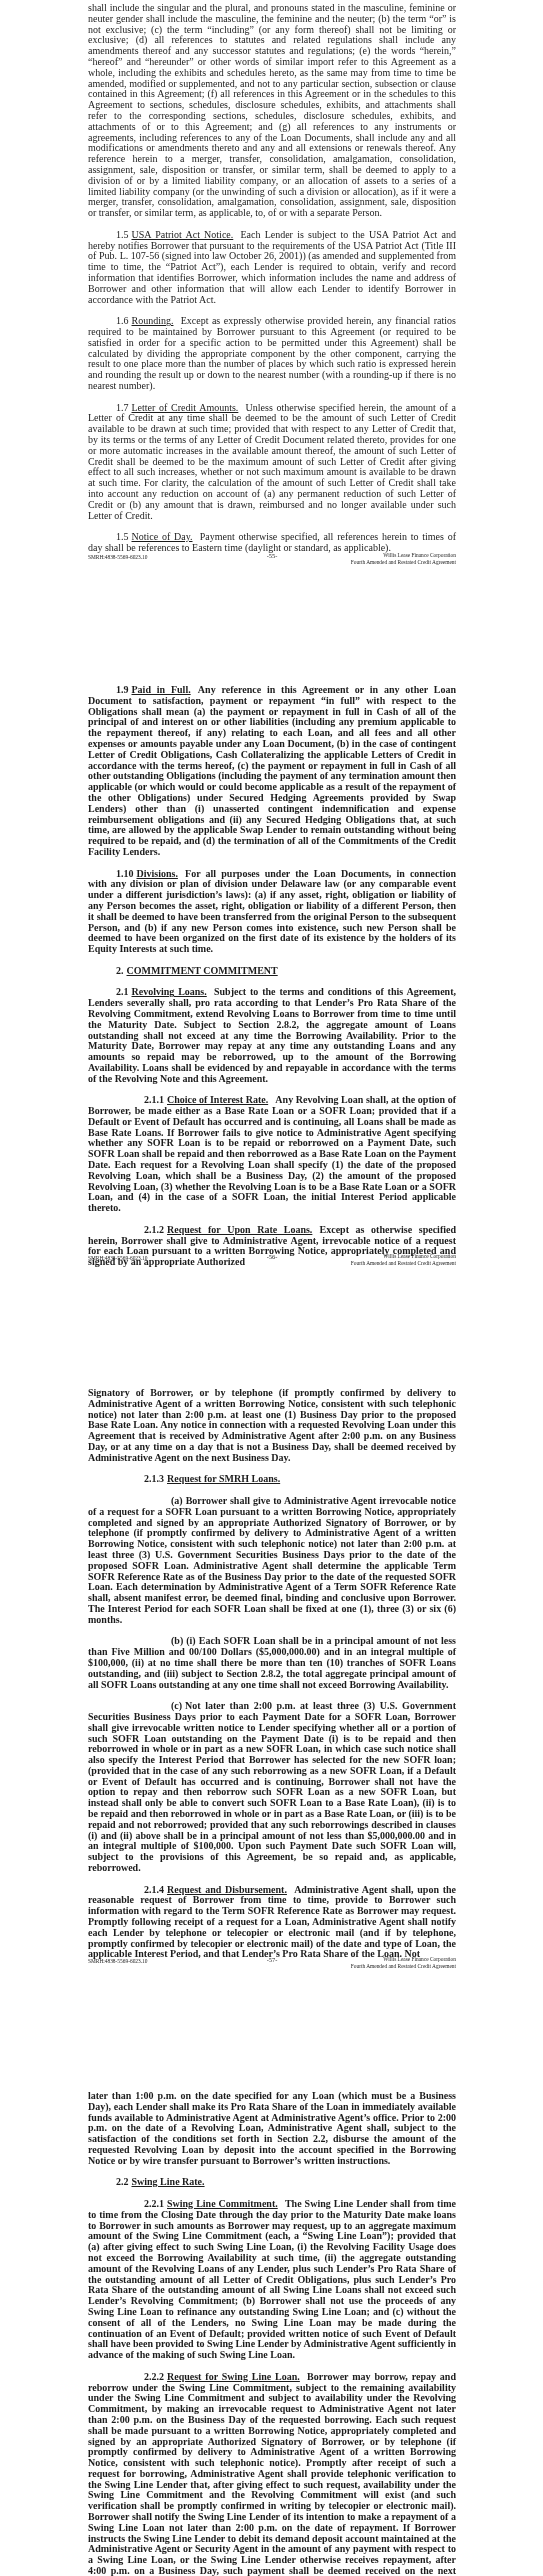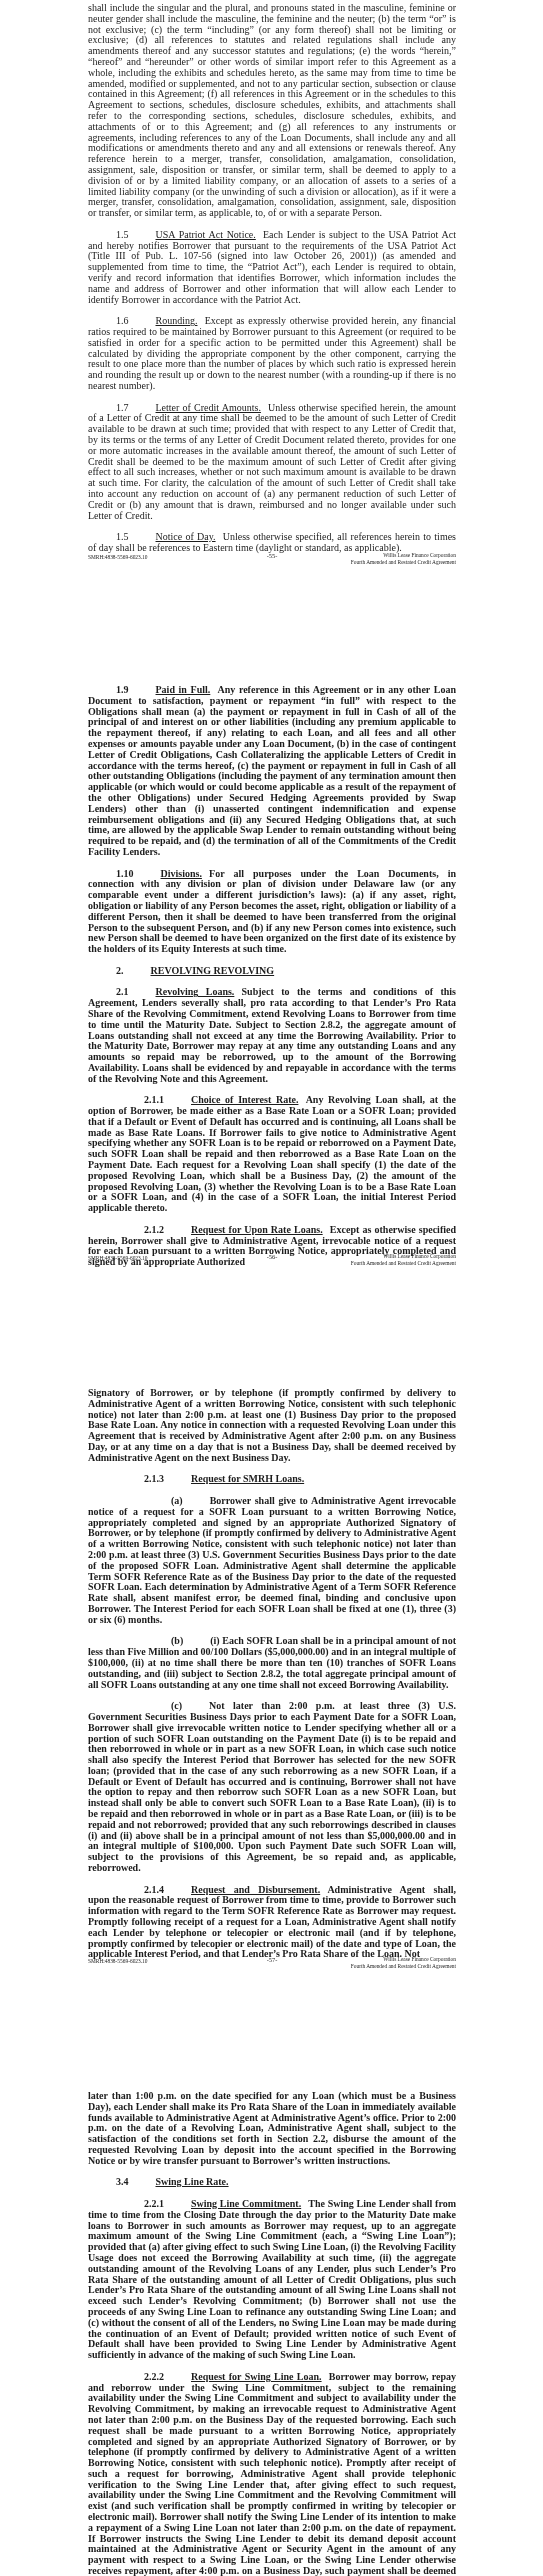--- a/index.html
+++ b/index.html
@@ -25,21 +25,21 @@
     line-height: 10.8px;
   }
   .page-partial .content { padding-top: 3.1px; }
   .page-full .content { padding-top: 98px; font-weight: bold; }
   .para { margin: 0 0 10.8px 0; }
   .cont { text-indent: 0; }
   .sec1 { text-indent: 28px; }
   .sec2 { text-indent: 56px; }
   .sec3 { text-indent: 83px; }
   .art  { text-indent: 28px; }
-  .num { margin-right: 27px; }
+  .num { margin-right: 3px; }
   .title { text-decoration: underline; margin-right: 7.2px; }
   .num:empty, .title:empty, .txt:empty { display: none; }
   .footer {
     position: absolute;
     left: 88px;
     right: 88px;
     height: 16.5px;
     font-size: 5.4px;
     color: #1c1c1c;
   }
@@ -59,34 +59,34 @@
 <body>
 
 <div class="doc">
 
   <div class="page page-partial">
     <div class="content">
       <p class="para cont"><span class="txt">shall include the singular and the plural, and pronouns stated in the masculine, feminine or neuter gender shall include the masculine, the feminine and the neuter; (b) the term “or” is not exclusive; (c) the term “including” (or any form thereof) shall not be limiting or exclusive; (d) all references to statutes and related regulations shall include any amendments thereof and any successor statutes and regulations; (e) the words “herein,” “hereof” and “hereunder” or other words of similar import refer to this Agreement as a whole, including the exhibits and schedules hereto, as the same may from time to time be amended, modified or supplemented, and not to any particular section, subsection or clause contained in this Agreement; (f) all references in this Agreement or in the schedules to this Agreement to sections, schedules, disclosure schedules, exhibits, and attachments shall refer to the corresponding sections, schedules, disclosure schedules, exhibits, and attachments of or to this Agreement; and (g) all references to any instruments or agreements, including references to any of the Loan Documents, shall include any and all modifications or amendments thereto and any and all extensions or renewals thereof. Any reference herein to a merger, transfer, consolidation, amalgamation, consolidation, assignment, sale, disposition or transfer, or similar term, shall be deemed to apply to a division of or by a limited liability company, or an allocation of assets to a series of a limited liability company (or the unwinding of such a division or allocation), as if it were a merger, transfer, consolidation, amalgamation, consolidation, assignment, sale, disposition or transfer, or similar term, as applicable, to, of or with a separate Person.</span></p>
       <p class="para sec1"><span class="num">1.5</span><span class="title">USA Patriot Act Notice.</span><span class="txt">Each Lender is subject to the USA Patriot Act and hereby notifies Borrower that pursuant to the requirements of the USA Patriot Act (Title III of Pub. L. 107-56 (signed into law October 26, 2001)) (as amended and supplemented from time to time, the “Patriot Act”), each Lender is required to obtain, verify and record information that identifies Borrower, which information includes the name and address of Borrower and other information that will allow each Lender to identify Borrower in accordance with the Patriot Act.</span></p>
       <p class="para sec1"><span class="num">1.6</span><span class="title">Rounding.</span><span class="txt">Except as expressly otherwise provided herein, any financial ratios required to be maintained by Borrower pursuant to this Agreement (or required to be satisfied in order for a specific action to be permitted under this Agreement) shall be calculated by dividing the appropriate component by the other component, carrying the result to one place more than the number of places by which such ratio is expressed herein and rounding the result up or down to the nearest number (with a rounding-up if there is no nearest number).</span></p>
       <p class="para sec1"><span class="num">1.7</span><span class="title">Letter of Credit Amounts.</span><span class="txt">Unless otherwise specified herein, the amount of a Letter of Credit at any time shall be deemed to be the amount of such Letter of Credit available to be drawn at such time; provided that with respect to any Letter of Credit that, by its terms or the terms of any Letter of Credit Document related thereto, provides for one or more automatic increases in the available amount thereof, the amount of such Letter of Credit shall be deemed to be the maximum amount of such Letter of Credit after giving effect to all such increases, whether or not such maximum amount is available to be drawn at such time. For clarity, the calculation of the amount of such Letter of Credit shall take into account any reduction on account of (a) any permanent reduction of such Letter of Credit or (b) any amount that is drawn, reimbursed and no longer available under such Letter of Credit.</span></p>
-      <p class="para sec1"><span class="num">1.5</span><span class="title">Notice of Day.</span><span class="txt">Unless otherwise specified, all references herein to times of day shall be references to Eastern time (daylight or standard, as applicable).</span></p>
+      <p class="para sec1"><span class="num">1.5</span><span class="title">Notice of Day.</span><span class="txt">Payment otherwise specified, all references herein to times of day shall be references to Eastern time (daylight or standard, as applicable).</span></p>
     </div>
     <div class="footer">
       <span class="docid">SMRH:4838-5569-6023.10</span>
       <span class="pnum">-55-</span>
       <span class="org"><span>Willis Lease Finance Corporation</span><br><span>Fourth Amended and Restated Credit Agreement</span></span>
     </div>
   </div>
 
   <div class="page page-full">
     <div class="content">
       <p class="para sec1"><span class="num">1.9</span><span class="title">Paid in Full.</span><span class="txt">Any reference in this Agreement or in any other Loan Document to satisfaction, payment or repayment “in full” with respect to the Obligations shall mean (a) the payment or repayment in full in Cash of all of the principal of and interest on or other liabilities (including any premium applicable to the repayment thereof, if any) relating to each Loan, and all fees and all other expenses or amounts payable under any Loan Document, (b) in the case of contingent Letter of Credit Obligations, Cash Collateralizing the applicable Letters of Credit in accordance with the terms hereof, (c) the payment or repayment in full in Cash of all other outstanding Obligations (including the payment of any termination amount then applicable (or which would or could become applicable as a result of the repayment of the other Obligations) under Secured Hedging Agreements provided by Swap Lenders) other than (i) unasserted contingent indemnification and expense reimbursement obligations and (ii) any Secured Hedging Obligations that, at such time, are allowed by the applicable Swap Lender to remain outstanding without being required to be repaid, and (d) the termination of all of the Commitments of the Credit Facility Lenders.</span></p>
       <p class="para sec1"><span class="num">1.10</span><span class="title">Divisions.</span><span class="txt">For all purposes under the Loan Documents, in connection with any division or plan of division under Delaware law (or any comparable event under a different jurisdiction’s laws): (a) if any asset, right, obligation or liability of any Person becomes the asset, right, obligation or liability of a different Person, then it shall be deemed to have been transferred from the original Person to the subsequent Person, and (b) if any new Person comes into existence, such new Person shall be deemed to have been organized on the first date of its existence by the holders of its Equity Interests at such time.</span></p>
-      <p class="para art"><span class="num">2.</span><span class="title">REVOLVING REVOLVING</span></p>
+      <p class="para art"><span class="num">2.</span><span class="title">COMMITMENT COMMITMENT</span></p>
       <p class="para sec1"><span class="num">2.1</span><span class="title">Revolving Loans.</span><span class="txt">Subject to the terms and conditions of this Agreement, Lenders severally shall, pro rata according to that Lender’s Pro Rata Share of the Revolving Commitment, extend Revolving Loans to Borrower from time to time until the Maturity Date. Subject to Section 2.8.2, the aggregate amount of Loans outstanding shall not exceed at any time the Borrowing Availability. Prior to the Maturity Date, Borrower may repay at any time any outstanding Loans and any amounts so repaid may be reborrowed, up to the amount of the Borrowing Availability. Loans shall be evidenced by and repayable in accordance with the terms of the Revolving Note and this Agreement.</span></p>
       <p class="para sec2"><span class="num">2.1.1</span><span class="title">Choice of Interest Rate.</span><span class="txt">Any Revolving Loan shall, at the option of Borrower, be made either as a Base Rate Loan or a SOFR Loan; provided that if a Default or Event of Default has occurred and is continuing, all Loans shall be made as Base Rate Loans. If Borrower fails to give notice to Administrative Agent specifying whether any SOFR Loan is to be repaid or reborrowed on a Payment Date, such SOFR Loan shall be repaid and then reborrowed as a Base Rate Loan on the Payment Date. Each request for a Revolving Loan shall specify (1) the date of the proposed Revolving Loan, which shall be a Business Day, (2) the amount of the proposed Revolving Loan, (3) whether the Revolving Loan is to be a Base Rate Loan or a SOFR Loan, and (4) in the case of a SOFR Loan, the initial Interest Period applicable thereto.</span></p>
       <p class="para sec2"><span class="num">2.1.2</span><span class="title">Request for Upon Rate Loans.</span><span class="txt">Except as otherwise specified herein, Borrower shall give to Administrative Agent, irrevocable notice of a request for each Loan pursuant to a written Borrowing Notice, appropriately completed and signed by an appropriate Authorized</span></p>
     </div>
     <div class="footer">
       <span class="docid">SMRH:4838-5569-6023.10</span>
       <span class="pnum">-56-</span>
       <span class="org"><span>Willis Lease Finance Corporation</span><br><span>Fourth Amended and Restated Credit Agreement</span></span>
     </div>
   </div>
@@ -103,21 +103,21 @@
     <div class="footer">
       <span class="docid">SMRH:4838-5569-6023.10</span>
       <span class="pnum">-57-</span>
       <span class="org"><span>Willis Lease Finance Corporation</span><br><span>Fourth Amended and Restated Credit Agreement</span></span>
     </div>
   </div>
 
   <div class="page page-full">
     <div class="content">
       <p class="para cont"><span class="txt">later than 1:00 p.m. on the date specified for any Loan (which must be a Business Day), each Lender shall make its Pro Rata Share of the Loan in immediately available funds available to Administrative Agent at Administrative Agent’s office. Prior to 2:00 p.m. on the date of a Revolving Loan, Administrative Agent shall, subject to the satisfaction of the conditions set forth in Section 2.2, disburse the amount of the requested Revolving Loan by deposit into the account specified in the Borrowing Notice or by wire transfer pursuant to Borrower’s written instructions.</span></p>
-      <p class="para sec1"><span class="num">3.4</span><span class="title">Swing Line Rate.</span></p>
+      <p class="para sec1"><span class="num">2.2</span><span class="title">Swing Line Rate.</span></p>
       <p class="para sec2"><span class="num">2.2.1</span><span class="title">Swing Line Commitment.</span><span class="txt">The Swing Line Lender shall from time to time from the Closing Date through the day prior to the Maturity Date make loans to Borrower in such amounts as Borrower may request, up to an aggregate maximum amount of the Swing Line Commitment (each, a “Swing Line Loan”); provided that (a) after giving effect to such Swing Line Loan, (i) the Revolving Facility Usage does not exceed the Borrowing Availability at such time, (ii) the aggregate outstanding amount of the Revolving Loans of any Lender, plus such Lender’s Pro Rata Share of the outstanding amount of all Letter of Credit Obligations, plus such Lender’s Pro Rata Share of the outstanding amount of all Swing Line Loans shall not exceed such Lender’s Revolving Commitment; (b) Borrower shall not use the proceeds of any Swing Line Loan to refinance any outstanding Swing Line Loan; and (c) without the consent of all of the Lenders, no Swing Line Loan may be made during the continuation of an Event of Default; provided written notice of such Event of Default shall have been provided to Swing Line Lender by Administrative Agent sufficiently in advance of the making of such Swing Line Loan.</span></p>
       <p class="para sec2"><span class="num">2.2.2</span><span class="title">Request for Swing Line Loan.</span><span class="txt">Borrower may borrow, repay and reborrow under the Swing Line Commitment, subject to the remaining availability under the Swing Line Commitment and subject to availability under the Revolving Commitment, by making an irrevocable request to Administrative Agent not later than 2:00 p.m. on the Business Day of the requested borrowing. Each such request shall be made pursuant to a written Borrowing Notice, appropriately completed and signed by an appropriate Authorized Signatory of Borrower, or by telephone (if promptly confirmed by delivery to Administrative Agent of a written Borrowing Notice, consistent with such telephonic notice). Promptly after receipt of such a request for borrowing, Administrative Agent shall provide telephonic verification to the Swing Line Lender that, after giving effect to such request, availability under the Swing Line Commitment and the Revolving Commitment will exist (and such verification shall be promptly confirmed in writing by telecopier or electronic mail). Borrower shall notify the Swing Line Lender of its intention to make a repayment of a Swing Line Loan not later than 2:00 p.m. on the date of repayment. If Borrower instructs the Swing Line Lender to debit its demand deposit account maintained at the Administrative Agent or Security Agent in the amount of any payment with respect to a Swing Line Loan, or the Swing Line Lender otherwise receives repayment, after 4:00 p.m. on a Business Day, such payment shall be deemed received on the next Business Day. The Swing Line Lender shall promptly notify Administrative Agent of each Swing Line Loan outstanding each time there is a change therein.</span></p>
       <p class="para sec2"><span class="num">2.2.3</span><span class="title">Swing Line Interest Rate.</span><span class="txt">Swing Line Loans shall bear interest at a fluctuating all-in rate (commensurate with a market rate of interest at the time of funding) per annum as quoted by Swing Line Lender to Borrower at the time a Swing Line Loan is requested by Borrower. Interest shall be payable monthly on such dates as may be specified by the Swing Line Lender</span></p>
     </div>
 
   </div>
 
 </div>
 
 

